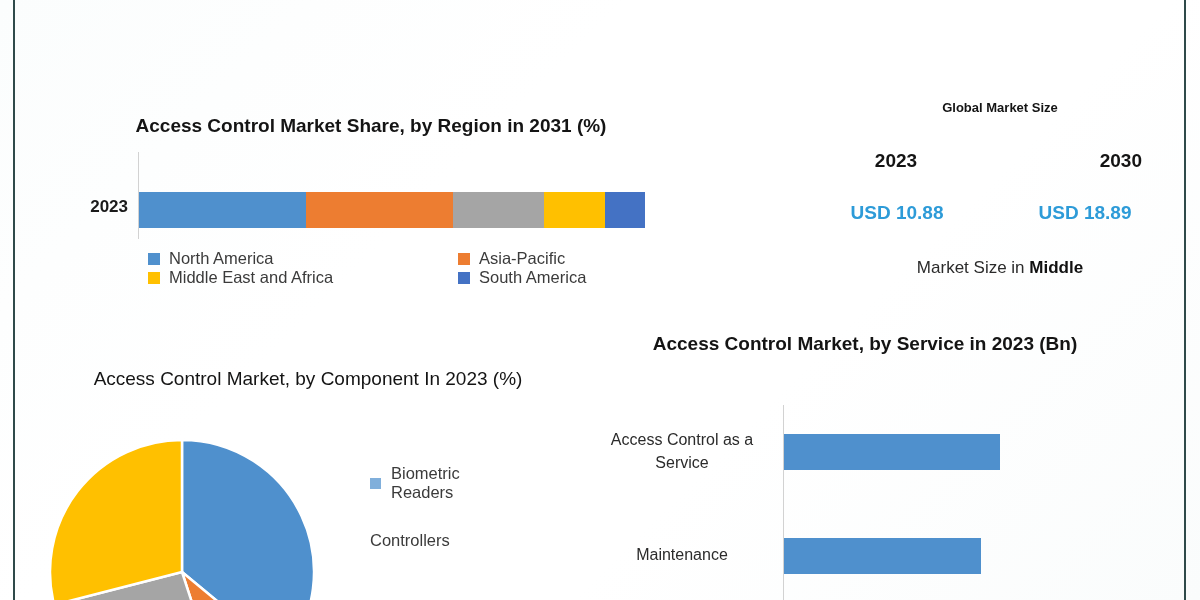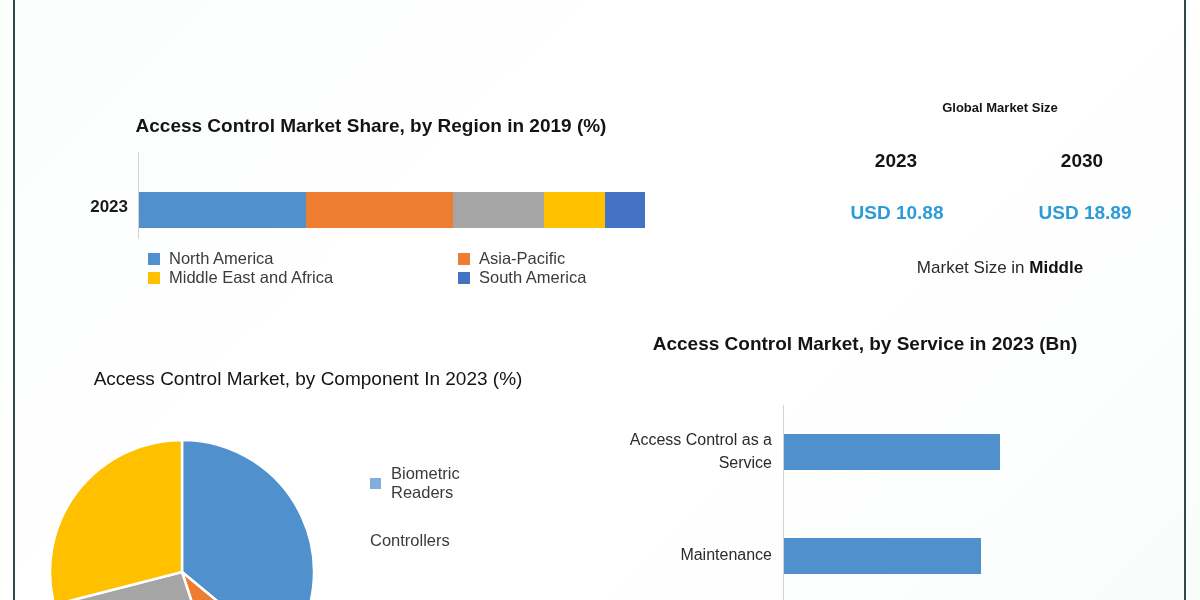--- a/index.html
+++ b/index.html
@@ -137,21 +137,21 @@
   .gms-year {
     position: absolute;
     top: 150px;
     font-size: 19px;
     font-weight: bold;
     color: #141414;
     text-align: center;
     width: 120px;
   }
   .gms-year.y1 { left: 836px; }
-  .gms-year.y2 { left: 1022px; }
+  .gms-year.y2 { left: 1022px; text-align: right; }
 
   .gms-value {
     position: absolute;
     top: 202px;
     font-size: 19px;
     font-weight: bold;
     color: #2d9bd8;
     text-align: center;
     width: 150px;
   }
@@ -220,21 +220,21 @@
     left: 783px;
     top: 405px;
     width: 1px;
     height: 195px;
     background: #d2d2d2;
   }
 
   .svc-row-label {
     position: absolute;
     width: 180px;
-    text-align: right;
+    text-align: center;
     font-size: 16px;
     color: #2b2b2b;
     line-height: 23px;
   }
   .svc-row-label.r1 { left: 592px; top: 428px; }
   .svc-row-label.r2 { left: 592px; top: 543px; }
 
   .svc-bar {
     position: absolute;
     left: 784px;
@@ -250,21 +250,21 @@
 <div id="infographic">
 
   <div class="border-line left"></div>
   <div class="border-line right"></div>
 
   <div class="watermark-strip"></div>
 
 
   <div class="stack-panel">
 
-    <div class="stack-title">Access Control Market Share, by Region in 2019 (%)</div>
+    <div class="stack-title">Access Control Market Share, by Region in 2031 (%)</div>
 
     <div class="stack-axis"></div>
 
     <div class="stack-cat-label">2023</div>
 
     <div class="stack-bar" id="stackBar">
         <div class="stack-seg" style="width: 166.98px; background: rgb(79, 144, 205);"></div>
         <div class="stack-seg" style="width: 146.74px; background: rgb(237, 125, 49);"></div>
         <div class="stack-seg" style="width: 91.08px; background: rgb(165, 165, 165);"></div>
         <div class="stack-seg" style="width: 60.72px; background: rgb(255, 192, 0);"></div>

